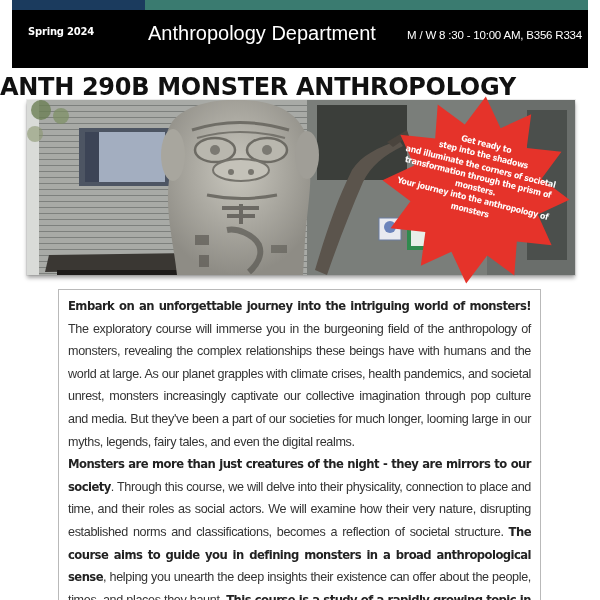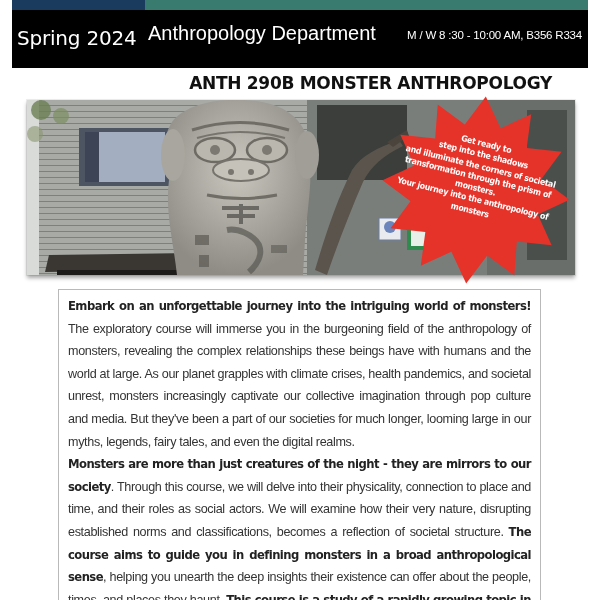--- a/index.html
+++ b/index.html
@@ -8,34 +8,34 @@
       background: #ffffff; position: relative;
       font-family: "Liberation Sans", sans-serif;
     }
     .strip-blue { position: absolute; left: 12px; top: 0; width: 133px; height: 10px; background: #1b3b5e; }
     .strip-teal { position: absolute; left: 145px; top: 0; width: 443px; height: 10px; background: #3a7b70; }
     .header-bar {
       position: absolute; left: 12px; top: 10px; width: 576px; height: 58px; background: #000;
       color: #fff;
     }
     .term {
-      position: absolute; left: 5px; top: 16px; font-weight: normal; font-size: 20px;
+      position: absolute; left: 16px; top: 16px; font-weight: bold; font-size: 10px;
       font-family: "DejaVu Sans", sans-serif; letter-spacing: -0.2px;
     }
     .dept {
       position: absolute; left: 136px; top: 12px; font-size: 20px;
       font-family: "Liberation Sans", sans-serif;
     }
     .sched {
       position: absolute; right: 6px; top: 17px; font-size: 11.5px; text-align: left; line-height: 16px;
       font-family: "Liberation Sans", sans-serif; letter-spacing: -0.2px;
     }
     .course-title {
-      position: absolute; left: 0; top: 73px; width: 552px; text-align: right;
-      font-family: "DejaVu Sans", sans-serif; font-weight: bold; font-size: 17px; color: #111;
+      position: absolute; left: 0; top: 73px; width: 552px; text-align: left;
+      font-family: "DejaVu Sans", sans-serif; font-weight: bold; font-size: 24px; color: #111;
       letter-spacing: -0.3px;
     }
     .photo {
       position: absolute; left: 27px; top: 100px; width: 548px; height: 175px; overflow: hidden;
       box-shadow: 0 3px 4px rgba(0,0,0,0.35), 0 0 0 1px #eee;
       background: #a9aba5;
     }
     .photo svg { display: block; }
     .star-wrap {
       position: absolute; left: 378px; top: 95px; width: 196px; height: 190px;

